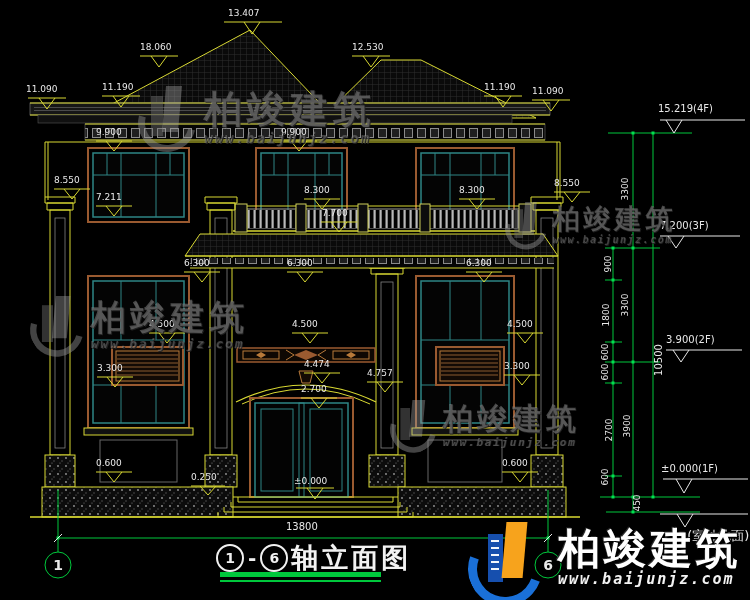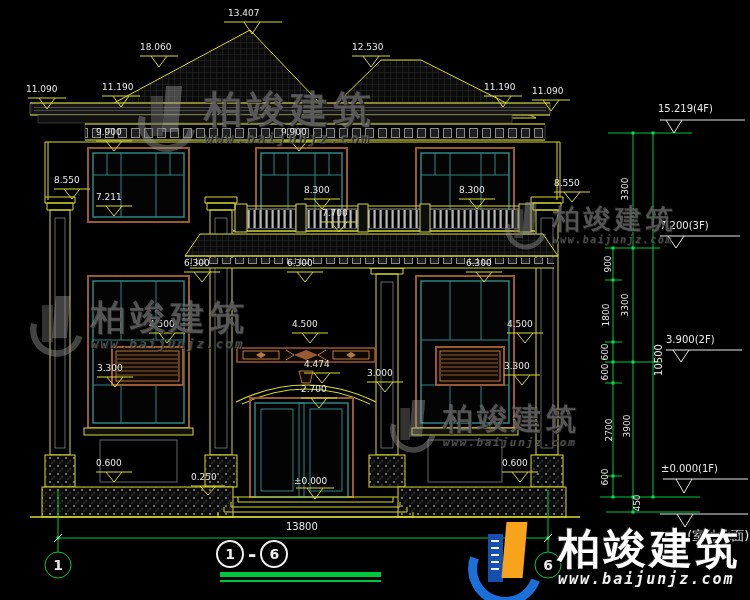--- a/index.html
+++ b/index.html
@@ -274,21 +274,21 @@
 <div class="lbl" style="left:554px;top:179px">8.550</div>
 <div class="lbl" style="left:322px;top:209px">7.700</div>
 <div class="lbl" style="left:184px;top:259px">6.300</div>
 <div class="lbl" style="left:287px;top:259px">6.300</div>
 <div class="lbl" style="left:466px;top:259px">6.300</div>
 <div class="lbl" style="left:149px;top:320px">4.500</div>
 <div class="lbl" style="left:292px;top:320px">4.500</div>
 <div class="lbl" style="left:507px;top:320px">4.500</div>
 <div class="lbl" style="left:97px;top:364px">3.300</div>
 <div class="lbl" style="left:304px;top:360px">4.474</div>
-<div class="lbl" style="left:367px;top:369px">3.000</div>
+<div class="lbl" style="left:367px;top:369px">4.757</div>
 <div class="lbl" style="left:504px;top:362px">3.300</div>
 <div class="lbl" style="left:301px;top:385px">2.700</div>
 <div class="lbl" style="left:96px;top:459px">0.600</div>
 <div class="lbl" style="left:502px;top:459px">0.600</div>
 <div class="lbl" style="left:191px;top:473px">0.250</div>
 <div class="lbl" style="left:294px;top:477px">±0.000</div>
 
 <div class="lbl big" style="left:658px;top:104px">15.219(4F)</div>
 <div class="lbl big" style="left:660px;top:221px">7.200(3F)</div>
 <div class="lbl big" style="left:666px;top:335px">3.900(2F)</div>
@@ -308,20 +308,21 @@
 <div class="lbl rot big" style="left:659px;top:360px">10500</div>
 <div class="lbl big" style="left:286px;top:522px">13800</div>
 
 <div class="axis-num" style="left:58px;top:565px">1</div>
 <div class="axis-num" style="left:548px;top:565px">6</div>
 
 <div class="title-row">
   <span class="tcirc">1</span>
   <span class="tdash">-</span>
   <span class="tcirc">6</span>
+  <span class="ttext">轴立面图</span>
 </div>
 
 <div class="wm" style="left:138px;top:86px">
   <span class="wm-glyph">
         <i class="wg-ring"></i>
         <i class="wg-t2"></i>
         <i class="wg-t1"></i>
       </span>
   <span class="wm-col">
         <b class="wm-name">柏竣建筑</b>

